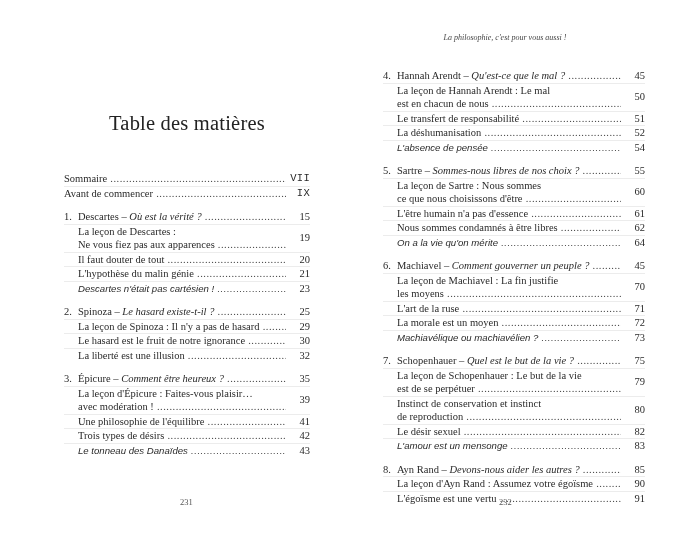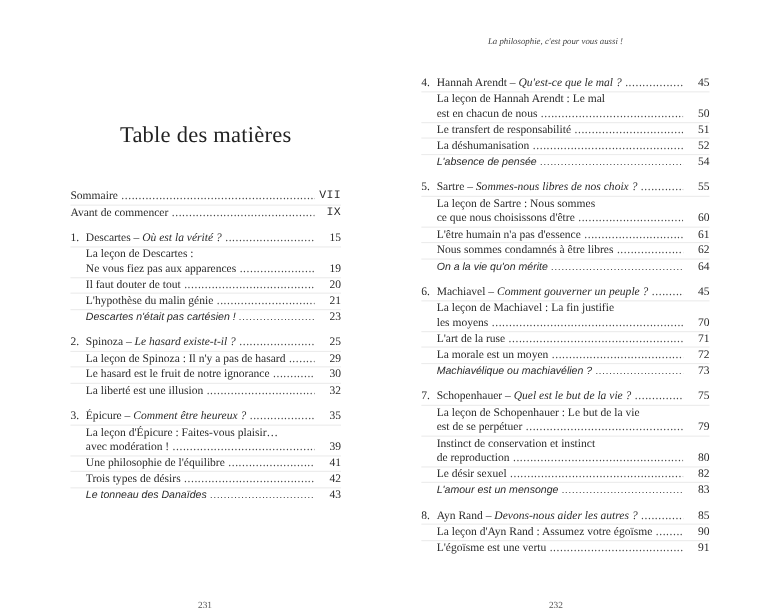--- a/index.html
+++ b/index.html
@@ -11,25 +11,25 @@
   #left-page { left:0; width:350px; }
   #right-page { left:350px; width:350px; }
   .title {
     position:absolute; left:62px; width:250px; top:112px; text-align:center;
     font-size:20.5px; color:#222; letter-spacing:0.2px;
   }
   .running-head {
     position:absolute; left:0; width:310px; top:33px; text-align:center;
     font-style:italic; font-size:8px; color:#444;
   }
-  .folio { position:absolute; top:497px; font-size:8.5px; color:#555;margin-top:48px; }
+  .folio { position:absolute; top:497px; font-size:8.5px; color:#555; }
   .toc { position:absolute; font-size:10.5px; line-height:13.5px; }
   #left-toc { left:64px; top:172px; width:246px; }
   #right-toc { left:33px; top:69px; width:262px; }
-  .row { display:flex; align-items:flex-end; border-top:1px solid #ececec; }
+  .row { display:flex; align-items:center; border-top:1px solid #ececec; }
   .row.first { border-top:none; }
   .row .txt { flex:1; position:relative; overflow:hidden; white-space:nowrap; }
   .row .txt .lead { display:block; }
   .dots::after {
     content:" ......................................................................................................................................";
     letter-spacing:0.5px; color:#444;
   }
   .row .pg { width:24px; text-align:right; flex:none; }
   .chapter .num { display:inline-block; width:14px; }
   .chapter-title-italic { font-style:italic; }

